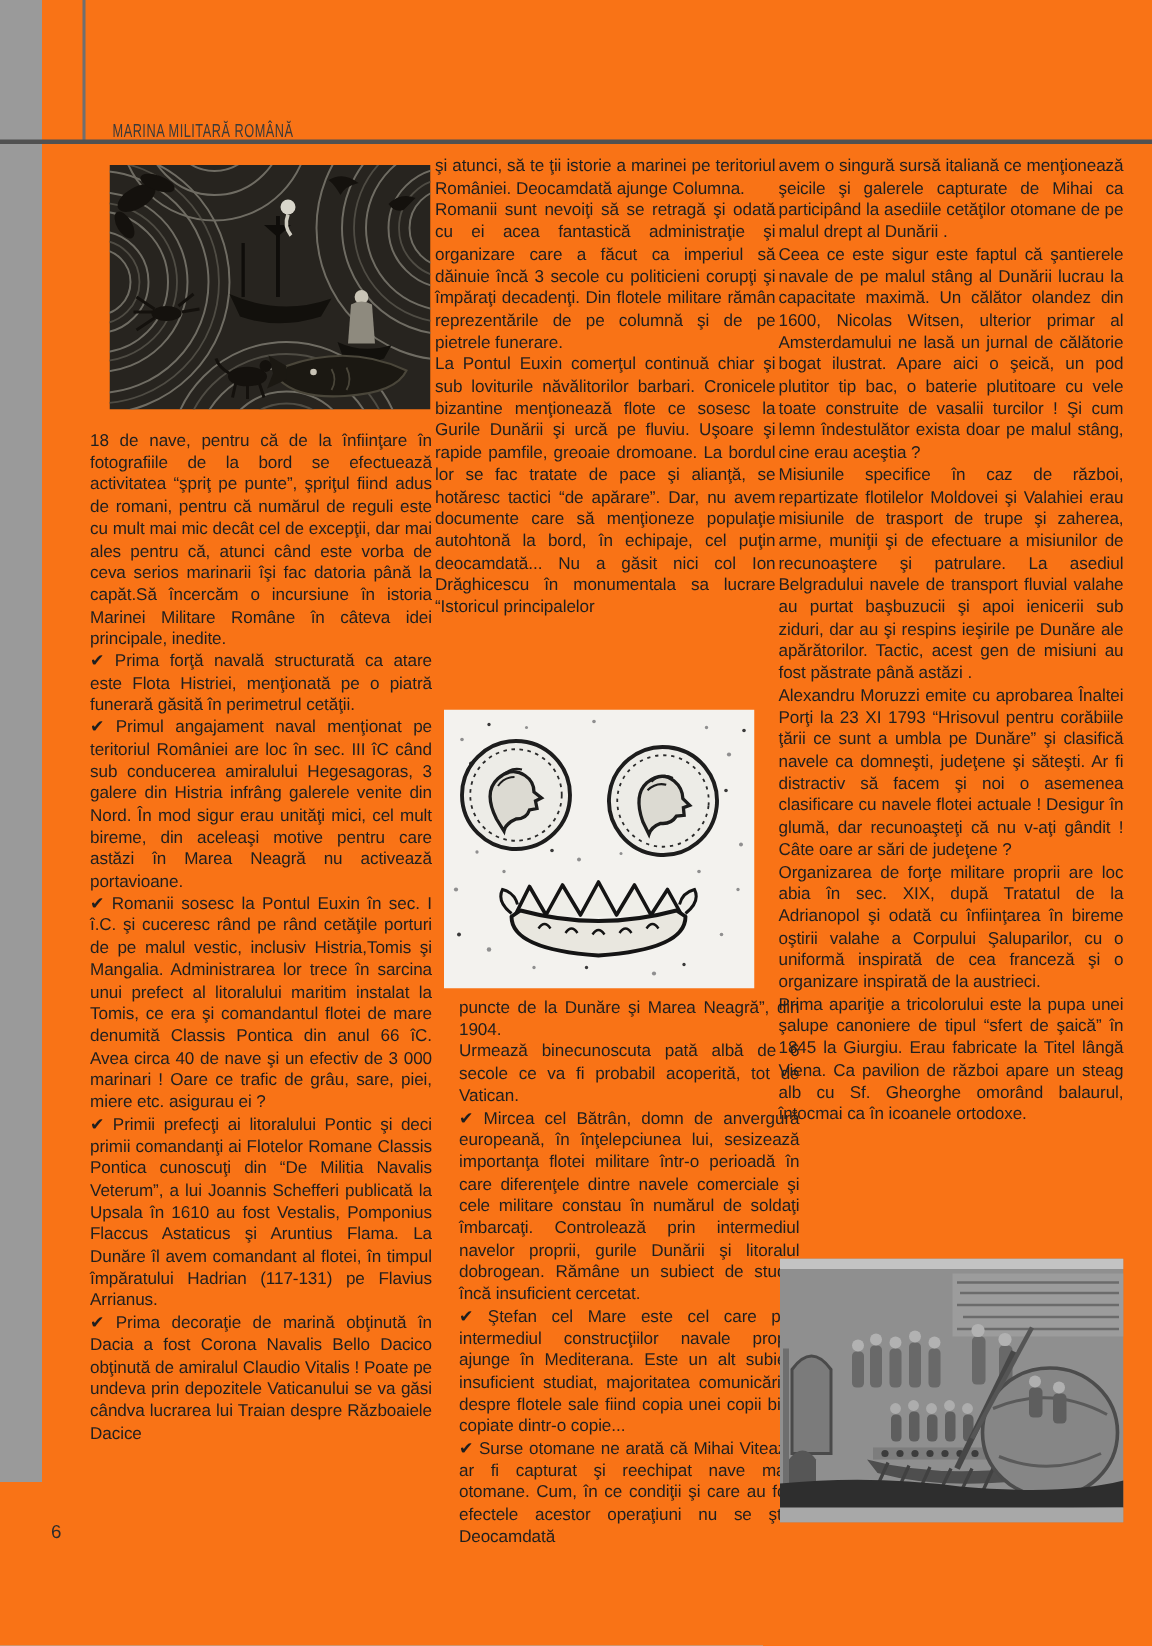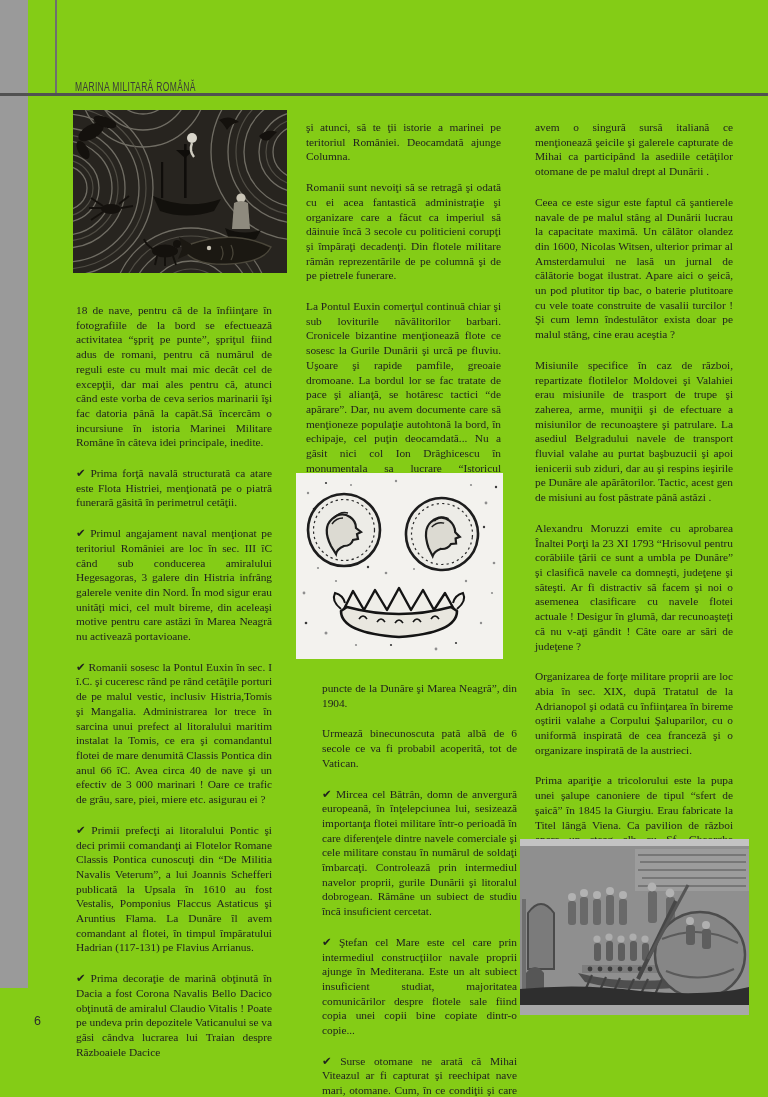--- a/index.html
+++ b/index.html
@@ -1,25 +1,25 @@
 <!DOCTYPE html>
 <html><head>
 <meta charset="utf-8">
 <style>
   html,body{margin:0;padding:0;background:#b0b0b0;}
-  .page{position:relative;width:768px;height:1097px;background:#84cc16;
+  .page{position:relative;width:768px;height:1097px;background:#f97316;
         font-family:"Liberation Sans",sans-serif;overflow:hidden;}
   .leftbar{position:absolute;left:0;top:0;width:28px;height:988px;background:#9a9a9a;}
   .head-vline{position:absolute;left:55px;top:0;width:2px;height:94px;background:#6f6f6f;}
   .head-title{position:absolute;left:75px;top:80px;font-size:12.5px;color:#3a3a3a;
         white-space:nowrap;transform:scaleX(0.68);transform-origin:left top;letter-spacing:0.5px;}
   .head-rule{position:absolute;left:0;top:93px;width:768px;height:3px;background:#515151;}
   .col{position:absolute;font-size:11.4px;line-height:14.7px;color:#1f1f1f;
        text-align:justify;letter-spacing:-0.05px;}
-  .col p{margin:16px;font-family:Liberation Serif, serif;}
+  .col p{margin:0;}
   #col1{left:60px;top:287px;width:228px;}
   #col2a{left:290px;top:104px;width:227px;}
   #col2b{left:306px;top:665px;width:227px;}
   #col3{left:519px;top:104px;width:230px;}
   .img-frame{position:absolute;}
   #img-fresco{left:73px;top:110px;width:214px;height:163px;}
   #img-coins{left:296px;top:473px;width:207px;height:186px;}
   #img-relief{left:520px;top:839px;width:229px;height:176px;}
   .pagenum{position:absolute;left:34px;top:1014px;font-size:12.5px;color:#2d2d2d;}
   svg{display:block;}

